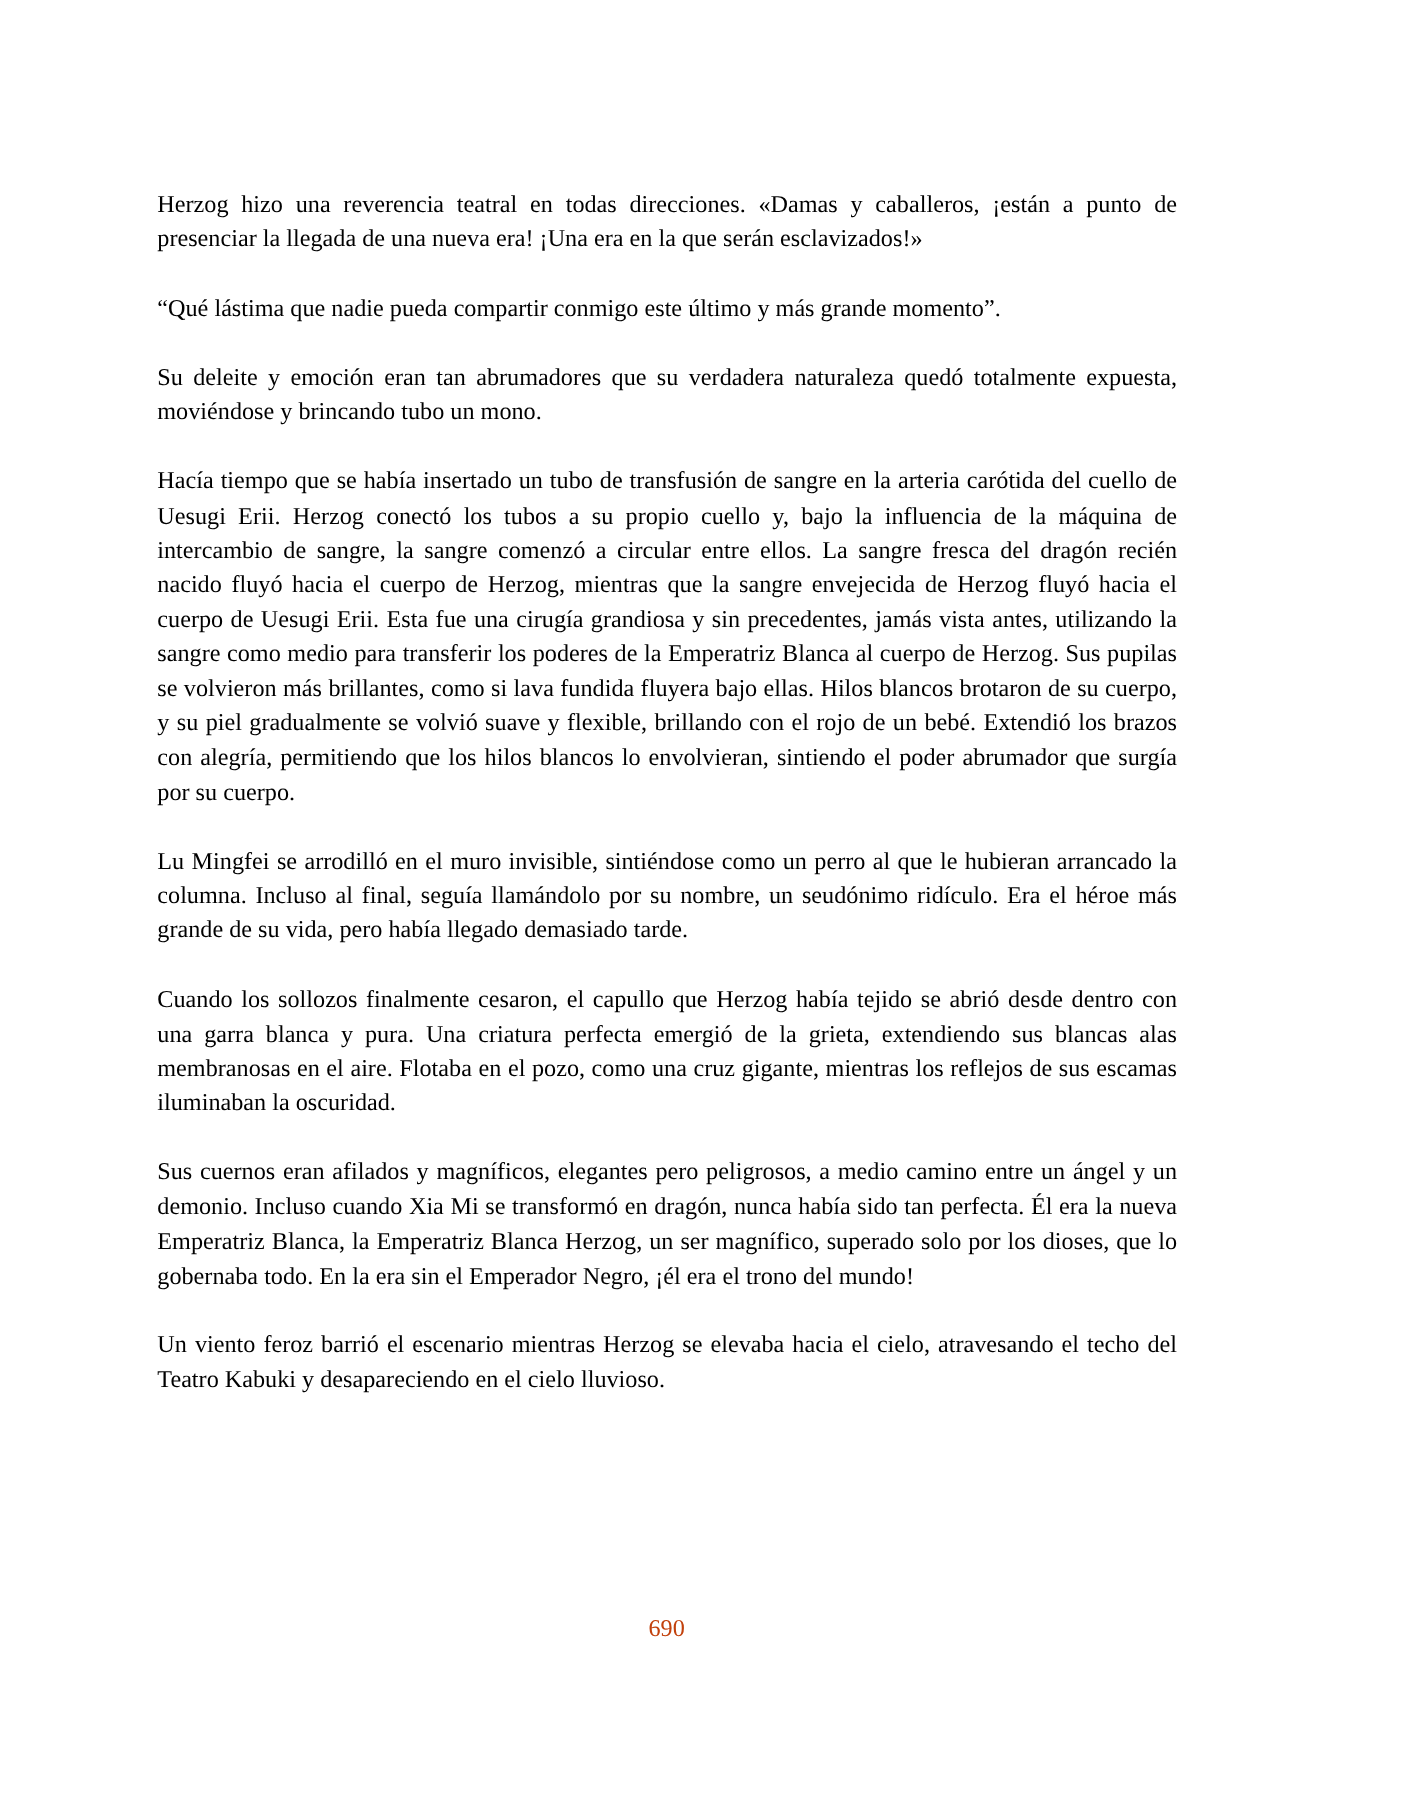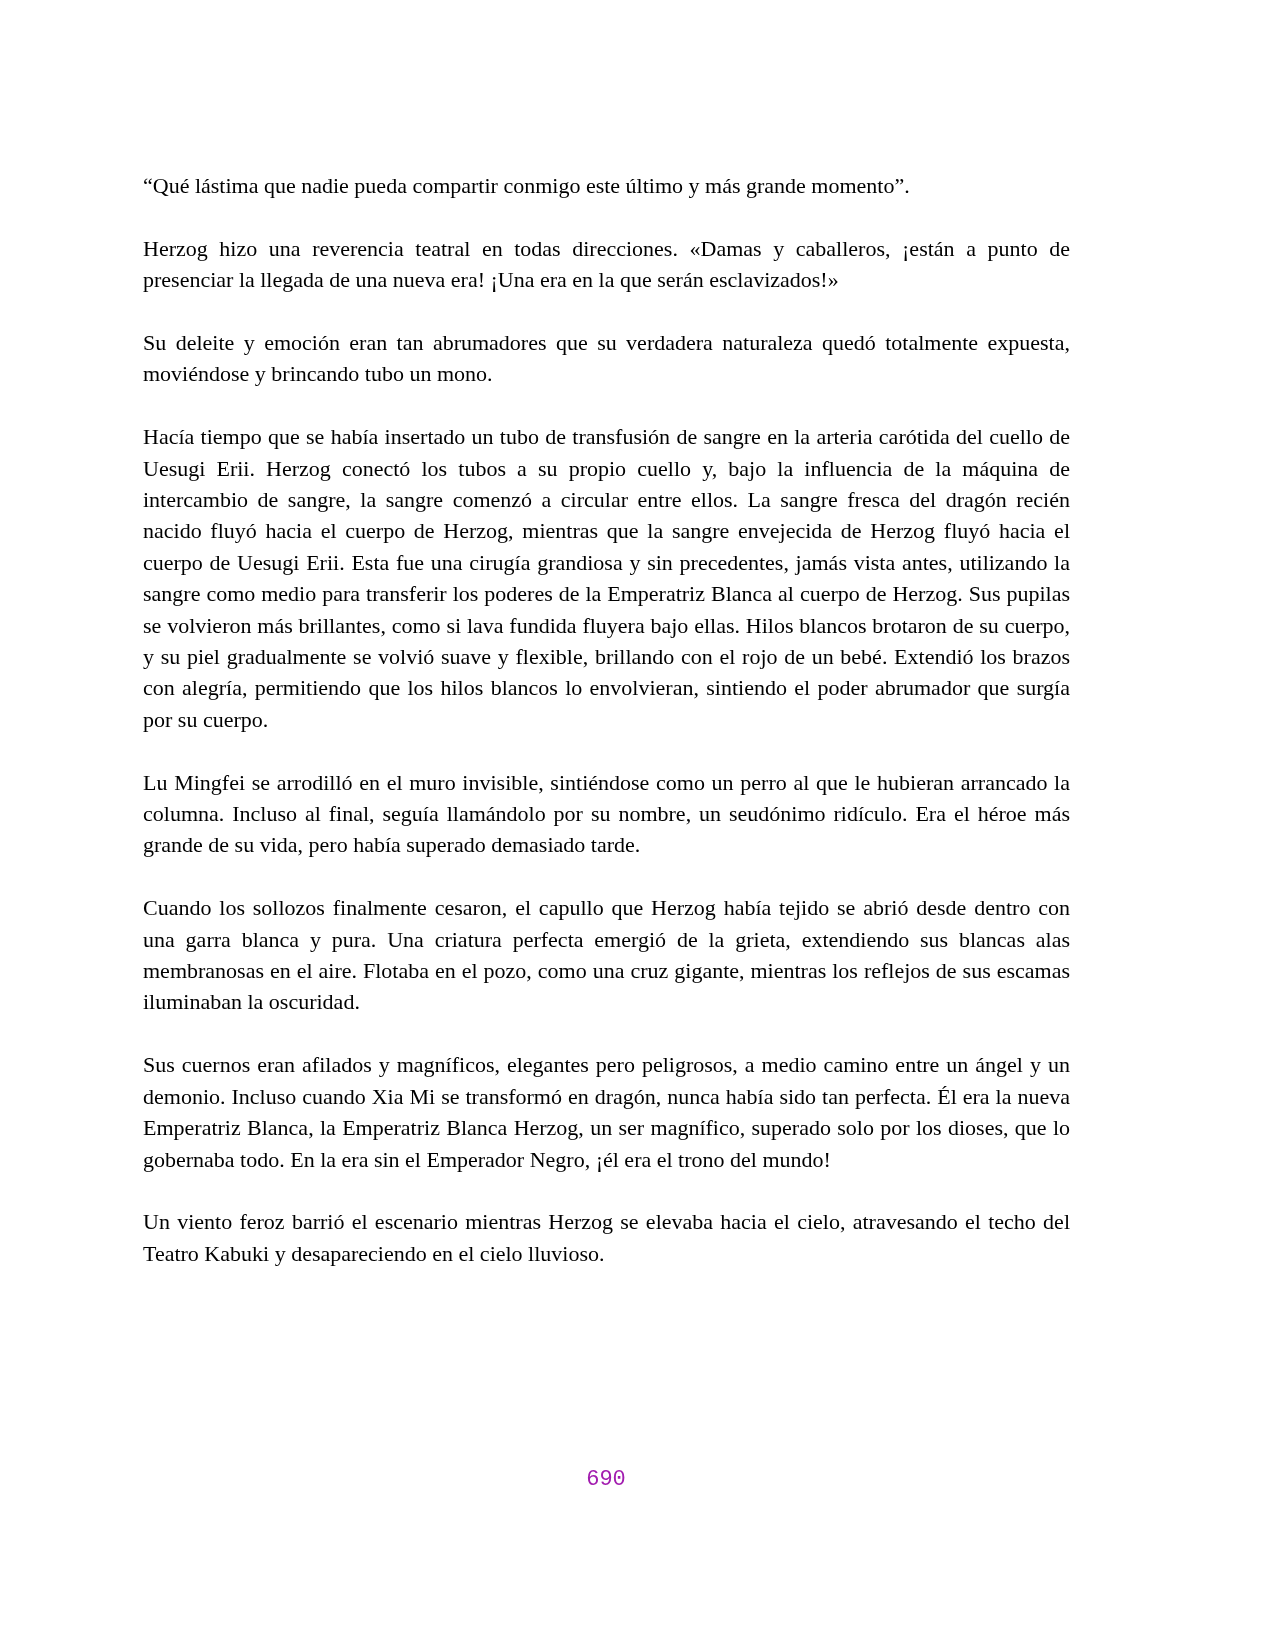--- a/index.html
+++ b/index.html
@@ -14,32 +14,32 @@
     line-height: 31.4px;
     color: #000000;
   }
   .para { margin: 0 0 31.4px 0; text-align: justify; }
   .page-number {
     position: absolute;
     top: 1467px;
     left: 0;
     width: 1212px;
     text-align: center;
-    font-family: Liberation Mono, monospace;
+    font-family: Liberation Serif, serif;
     font-size: 22px;
-    color: #a21caf;
+    color: #c2410c;
   }
 </style>
 </head>
 <body>
 
 <div class="page">
+  <p class="para">Herzog hizo una reverencia teatral en todas direcciones. «Damas y caballeros, ¡están a punto de presenciar la llegada de una nueva era! ¡Una era en la que serán esclavizados!»</p>
   <p class="para">“Qué lástima que nadie pueda compartir conmigo este último y más grande momento”.</p>
-  <p class="para">Herzog hizo una reverencia teatral en todas direcciones. «Damas y caballeros, ¡están a punto de presenciar la llegada de una nueva era! ¡Una era en la que serán esclavizados!»</p>
   <p class="para">Su deleite y emoción eran tan abrumadores que su verdadera naturaleza quedó totalmente expuesta, moviéndose y brincando tubo un mono.</p>
   <p class="para">Hacía tiempo que se había insertado un tubo de transfusión de sangre en la arteria carótida del cuello de Uesugi Erii. Herzog conectó los tubos a su propio cuello y, bajo la influencia de la máquina de intercambio de sangre, la sangre comenzó a circular entre ellos. La sangre fresca del dragón recién nacido fluyó hacia el cuerpo de Herzog, mientras que la sangre envejecida de Herzog fluyó hacia el cuerpo de Uesugi Erii. Esta fue una cirugía grandiosa y sin precedentes, jamás vista antes, utilizando la sangre como medio para transferir los poderes de la Emperatriz Blanca al cuerpo de Herzog. Sus pupilas se volvieron más brillantes, como si lava fundida fluyera bajo ellas. Hilos blancos brotaron de su cuerpo, y su piel gradualmente se volvió suave y flexible, brillando con el rojo de un bebé. Extendió los brazos con alegría, permitiendo que los hilos blancos lo envolvieran, sintiendo el poder abrumador que surgía por su cuerpo.</p>
-  <p class="para">Lu Mingfei se arrodilló en el muro invisible, sintiéndose como un perro al que le hubieran arrancado la columna. Incluso al final, seguía llamándolo por su nombre, un seudónimo ridículo. Era el héroe más grande de su vida, pero había superado demasiado tarde.</p>
+  <p class="para">Lu Mingfei se arrodilló en el muro invisible, sintiéndose como un perro al que le hubieran arrancado la columna. Incluso al final, seguía llamándolo por su nombre, un seudónimo ridículo. Era el héroe más grande de su vida, pero había llegado demasiado tarde.</p>
   <p class="para">Cuando los sollozos finalmente cesaron, el capullo que Herzog había tejido se abrió desde dentro con una garra blanca y pura. Una criatura perfecta emergió de la grieta, extendiendo sus blancas alas membranosas en el aire. Flotaba en el pozo, como una cruz gigante, mientras los reflejos de sus escamas iluminaban la oscuridad.</p>
   <p class="para">Sus cuernos eran afilados y magníficos, elegantes pero peligrosos, a medio camino entre un ángel y un demonio. Incluso cuando Xia Mi se transformó en dragón, nunca había sido tan perfecta. Él era la nueva Emperatriz Blanca, la Emperatriz Blanca Herzog, un ser magnífico, superado solo por los dioses, que lo gobernaba todo. En la era sin el Emperador Negro, ¡él era el trono del mundo!</p>
   <p class="para">Un viento feroz barrió el escenario mientras Herzog se elevaba hacia el cielo, atravesando el techo del Teatro Kabuki y desapareciendo en el cielo lluvioso.</p>
 </div>
 
 <div class="page-number">690</div>
 
 </body></html>

